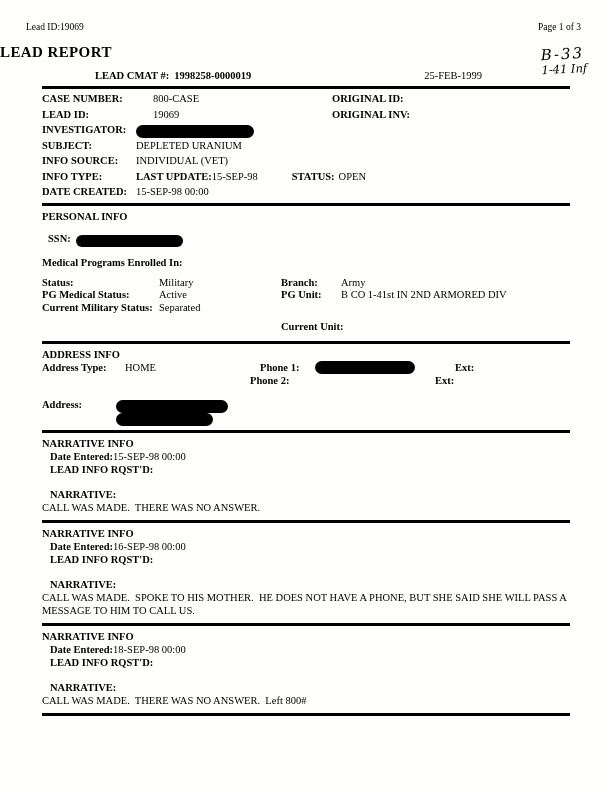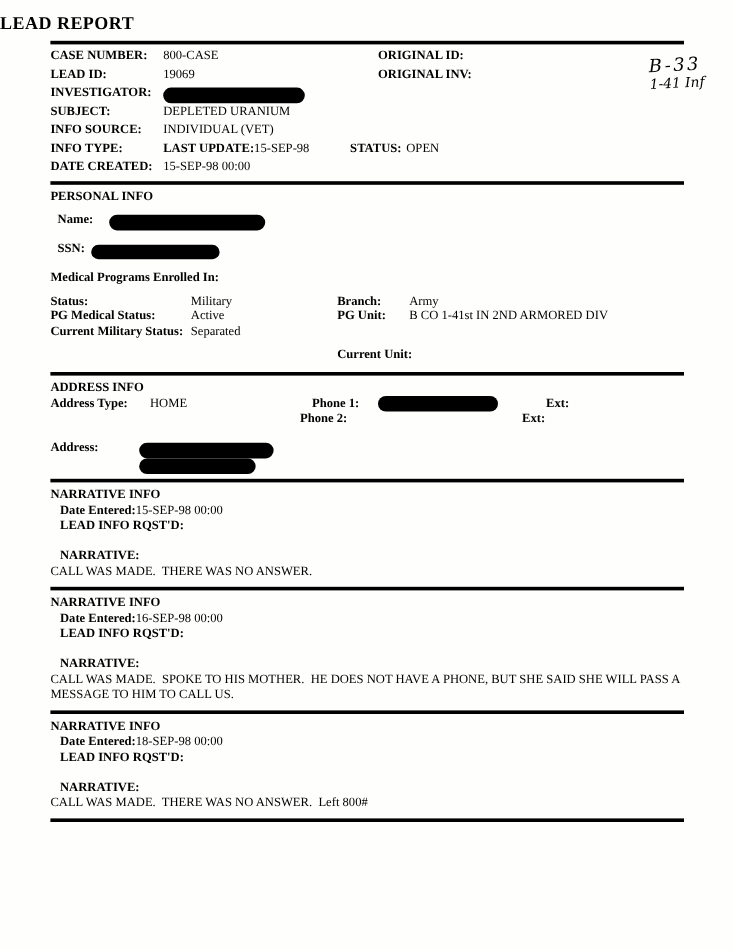--- a/index.html
+++ b/index.html
@@ -25,21 +25,21 @@
   .cmat-value { margin-left:5px; font-weight:bold; }
   .report-date { margin-left:auto; margin-right:129px; }
   .content { margin:0 41px 0 42px; font-size:10.5px; }
   .rule { border-top:3px solid #000; margin-top:3px; margin-bottom:2px; }
   .rule-top { margin-top:5px; }
   .lbl { font-weight:bold; }
   .row { display:flex; line-height:15.5px; align-items:flex-end; }
   .prow { display:flex; line-height:12.5px; align-items:center; }
   
   .c1 { width:94px; flex:none; }
-  .c2 { width:179px; flex:none; }
+  .c2 { width:179px; flex:none;margin-left:17px; }
   .c2b { width:161px; flex:none; }
   .c3 { width:80px; flex:none; }
   .gap4 { margin-left:4px; }
   
   .redact { background:#000; height:13px; border-radius:7px; display:inline-block; flex:none; }
   
   .sec-title { line-height:13px; padding-top:2px; }
   .name-row { margin-top:4px; line-height:17px; }
   .ssn-row { margin-top:7px; line-height:17px; }
   .med-row { margin-top:9px; line-height:13px; }
@@ -69,28 +69,37 @@
   .n-row { display:flex; padding-left:8px; line-height:13px; }
   .n-gap { height:12px; }
   .narr-text { line-height:13px; white-space:pre-wrap; padding-bottom:3px; }
   .sec { }
 </style>
 </head>
 <body>
 
 <div class="page">
 
+  <div class="topbar">
+    <span>Lead ID:19069</span>
+    <span>Page  1 of  3</span>
+  </div>
 
   <div class="handwritten">
     <div class="hw1">B-33</div>
     <div class="hw2">1-41 Inf</div>
   </div>
 
   <div class="title">LEAD REPORT</div>
 
+  <div class="subheader">
+    <span class="lbl">LEAD CMAT #:</span>
+    <span class="cmat-value">1998258-0000019</span>
+    <span class="report-date">25-FEB-1999</span>
+  </div>
 
   <div class="content">
 
     <div class="rule rule-top"></div>
 
     <div class="sec">
       <div class="row">
         <span class="lbl c1">CASE NUMBER:</span>
         <span class="c2">800-CASE</span>
         <span class="lbl">ORIGINAL ID:</span>
@@ -122,24 +131,20 @@
       <div class="row">
         <span class="lbl c1">DATE CREATED:</span>
         <span>15-SEP-98 00:00</span>
       </div>
     </div>
 
     <div class="rule"></div>
 
     <div class="sec">
       <div class="sec-title lbl">PERSONAL INFO</div>
-      <div class="row name-row">
-        <span class="lbl pl6 wname">Name:</span>
-        <span class="redact" style="width:130px;"></span>
-      </div>
       <div class="row ssn-row">
         <span class="lbl pl6 wssn">SSN:</span>
         <span class="redact" style="width:107px;height:12px;"></span>
       </div>
       <div class="med-row lbl">Medical  Programs Enrolled In:</div>
       <div class="stat-block">
         <div class="prow">
           <span class="lbl p1">Status:</span>
           <span class="p2">Military</span>
           <span class="lbl p3">Branch:</span>

